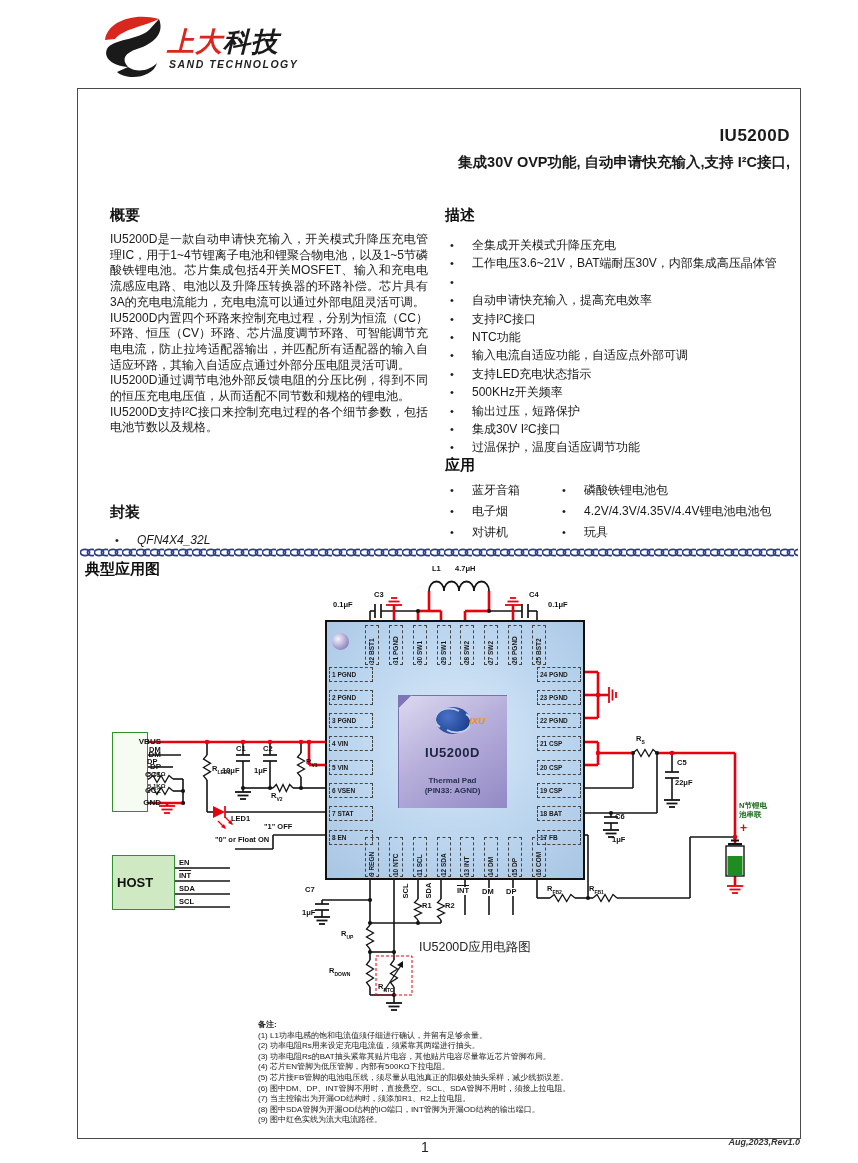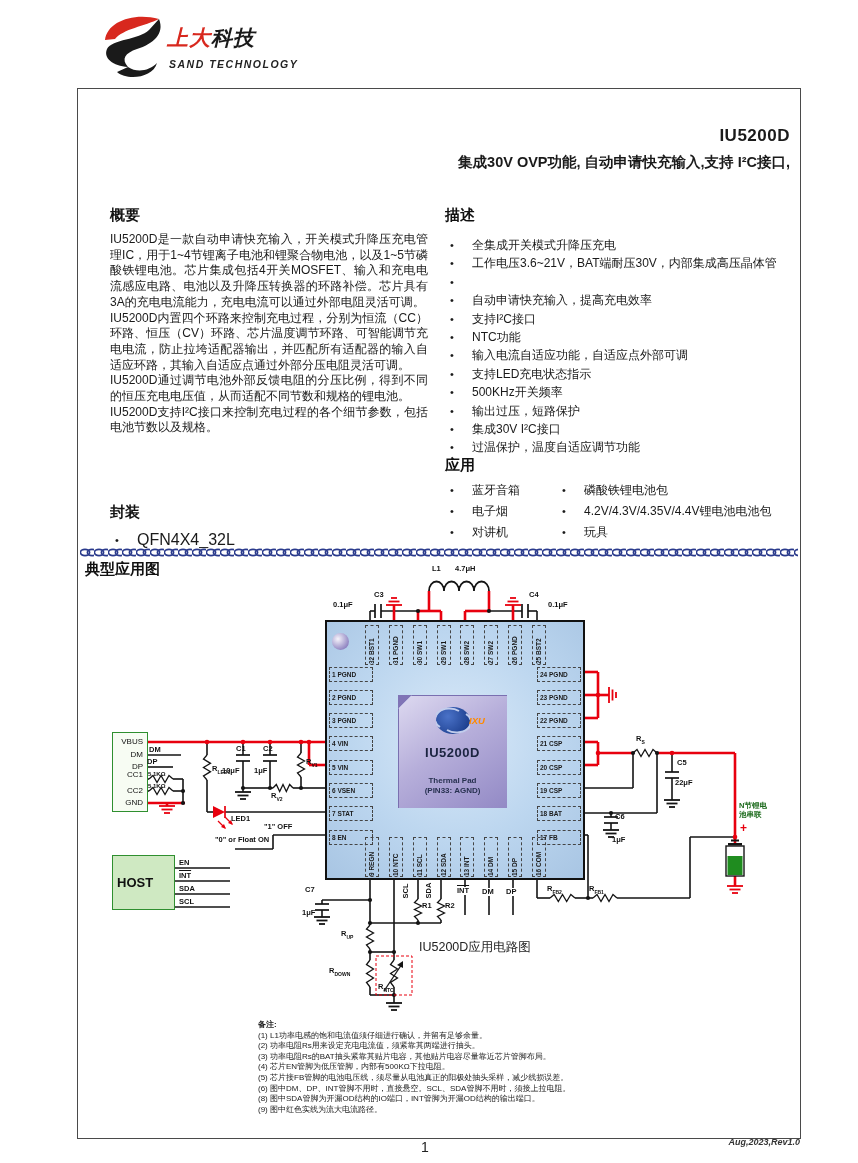--- a/index.html
+++ b/index.html
@@ -1,21 +1,21 @@
 <!DOCTYPE html>
 <html><head>
 <meta charset="utf-8">
 <style>
   html,body{margin:0;padding:0;background:#fff;}
   .page{position:relative;width:858px;height:1163px;background:#fff;overflow:hidden;
         font-family:"Liberation Sans","DejaVu Sans",sans-serif;color:#1a1a1a;}
   .abs{position:absolute;}
   
   .logo{left:95px;top:10px;width:220px;height:74px;}
-  .logo-cn{position:absolute;left:72px;top:14px;font-size:21px;font-weight:bold;font-style:italic;letter-spacing:1px;white-space:nowrap;}
+  .logo-cn{position:absolute;left:72px;top:14px;font-size:27px;font-weight:bold;font-style:italic;letter-spacing:1px;white-space:nowrap;}
   .logo-cn .red{color:#d8281e;}
   .logo-cn .blk{color:#1a1a1a;}
   .logo-en{position:absolute;left:74px;top:48px;font-size:10.5px;font-weight:bold;font-style:italic;letter-spacing:1.5px;color:#222;white-space:nowrap;}
   
   .frame{left:77px;top:88px;width:722px;height:1049px;border:1.5px solid #4a4a4a;}
   
   .hdr{right:68px;top:126px;text-align:right;}
   .hdr .part{font-size:17px;font-weight:bold;letter-spacing:0.5px;}
   .hdr .sub{font-size:14.5px;font-weight:bold;line-height:23px;margin-top:5px;white-space:nowrap;}
   
@@ -62,21 +62,21 @@
   .vlab{transform:rotate(-90deg);transform-origin:0 100%;}
   .nlab{background:#fff;padding:0 1px;}
   .ov{text-decoration:overline;}
   .cap-lb{font-size:12.5px;font-weight:normal;color:#222;}
   .grn{color:#1d6b1d;font-size:7.5px;}
   .plus{color:#e8000e;font-size:12px;font-weight:bold;}
   .conn{position:absolute;box-sizing:border-box;border:1.5px solid #2f8f2f;}
   .vbusbox{left:27px;top:157px;width:36px;height:80px;background:#f7fcf3;}
   .hostbox{left:27px;top:280px;width:63px;height:55px;background:#cfe9c2;}
   .hostbox .t{position:absolute;left:4px;top:19px;font-size:13px;font-weight:bold;color:#111;}
-  .connlb{position:absolute;width:31px;text-align:right;font-size:8px;font-weight:normal;line-height:10px;}
+  .connlb{position:absolute;width:49px;text-align:right;font-size:8px;font-weight:bold;line-height:10px;}
   .hnet{position:absolute;font-size:7.5px;font-weight:bold;line-height:1;}
   
   .divider{left:80px;top:547px;}
   
   .notes{left:258px;top:1020px;width:420px;font-size:8px;line-height:10.6px;color:#222;}
   .notes .nh{font-weight:bold;}
   
   .pageno{left:405px;top:1139px;width:40px;text-align:center;font-size:14px;color:#222;}
   .rev{right:58px;top:1137px;font-size:9px;font-style:italic;font-weight:bold;color:#333;}
 </style>
@@ -189,21 +189,21 @@
         <div class="app">
           <span class="dot">•</span>
           <span>玩具</span>
         </div>
       </div>
     </div>
 
   <div class="abs h2" style="left:110px;top:503px;">封装</div>
   <div class="abs app" style="left:110px;top:530px;">
     <span class="dot">•</span>
-    <span style="font-size:16px;">QFN4X4_32L</span>
+    <span style="font-size:12px;font-style:italic;">QFN4X4_32L</span>
   </div>
 
   <svg class="abs divider" width="718" height="11">
     <defs>
       <pattern id="chain" width="14" height="11" patternUnits="userSpaceOnUse">
         <ellipse cx="5" cy="5.5" rx="4.6" ry="3.1" fill="none" stroke="#2a3a8c" stroke-width="1.7"></ellipse>
         <ellipse cx="12" cy="5.5" rx="4.6" ry="3.1" fill="none" stroke="#2a3a8c" stroke-width="1.7"></ellipse>
       </pattern>
     </defs>
     <rect width="718" height="11" fill="url(#chain)"></rect>
@@ -554,20 +554,21 @@
 
   <div class="abs notes">
     <div class="nh">备注:</div>
     <div id="notelist">
         <div>(1) L1功率电感的饱和电流值须仔细进行确认，并留有足够余量。</div>
         <div>(2) 功率电阻Rs用来设定充电电流值，须紧靠其两端进行抽头。</div>
         <div>(3) 功率电阻Rs的BAT抽头紧靠其贴片电容，其他贴片电容尽量靠近芯片管脚布局。</div>
         <div>(4) 芯片EN管脚为低压管脚，内部有500KΩ下拉电阻。</div>
         <div>(5) 芯片接FB管脚的电池电压线，须尽量从电池真正的阳极处抽头采样，减少线损误差。</div>
         <div>(6) 图中DM、DP、INT管脚不用时，直接悬空。SCL、SDA管脚不用时，须接上拉电阻。</div>
+        <div>(7) 当主控输出为开漏OD结构时，须添加R1、R2上拉电阻。</div>
         <div>(8) 图中SDA管脚为开漏OD结构的IO端口，INT管脚为开漏OD结构的输出端口。</div>
         <div>(9) 图中红色实线为流大电流路径。</div>
       </div>
   </div>
 
   <div class="abs pageno">1</div>
   <div class="abs rev">Aug,2023,Rev1.0</div>
 </div>
 
 </body></html>

